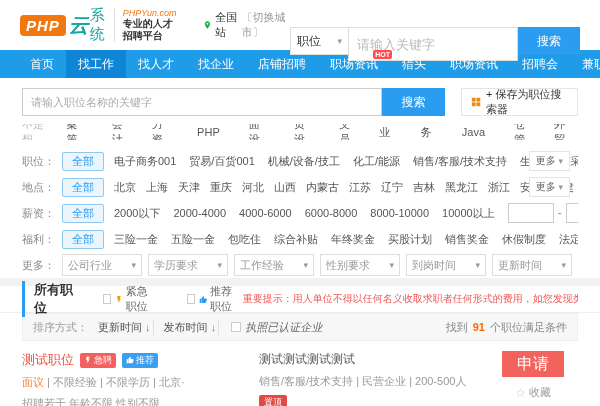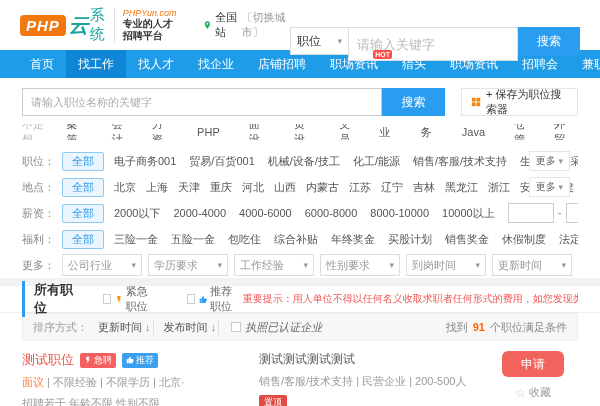--- a/index.html
+++ b/index.html
@@ -103,22 +103,22 @@
   .badge.urgent { background:#f45f5f; }
   .badge.rec { background:#3b9ff0; }
   .jmeta { margin-top:6px; font-size:11px; color:#999; }
   .jsalary { color:#ff7b3d; }
   .jc-mid { flex:1; padding-left:12px; }
   .cname { color:#555; font-size:12px; cursor:pointer; }
   .cmeta { margin-top:6px; color:#999; font-size:11px; }
   .topbadge { display:inline-block; margin-top:6px; background:#e04b42; color:#fff; font-size:9px;
     padding:1px 5px; border-radius:2px; }
   .jc-right { flex:0 0 90px; display:flex; flex-direction:column; align-items:center; }
-  .apply-btn { width:62px; height:26px; background:#f2635d; color:#fff; border:none; border-radius:6px;
-    font-size:12px; cursor:pointer; }
+  .apply-btn { width:62px; height:26px; background:#f2635d; color:#fff; border:none; border-radius:0;
+    font-size:16px; cursor:pointer; }
   .collect { margin-top:8px; display:flex; align-items:center; color:#999; font-size:11px; cursor:pointer; }
   .star { color:#ccc; font-size:12px; margin-right:3px; }
 </style>
 </head>
 <body>
 
 <div class="header">
   <div class="logo">
     <span class="logo-php">PHP</span>
     <span class="logo-yun">云</span>

